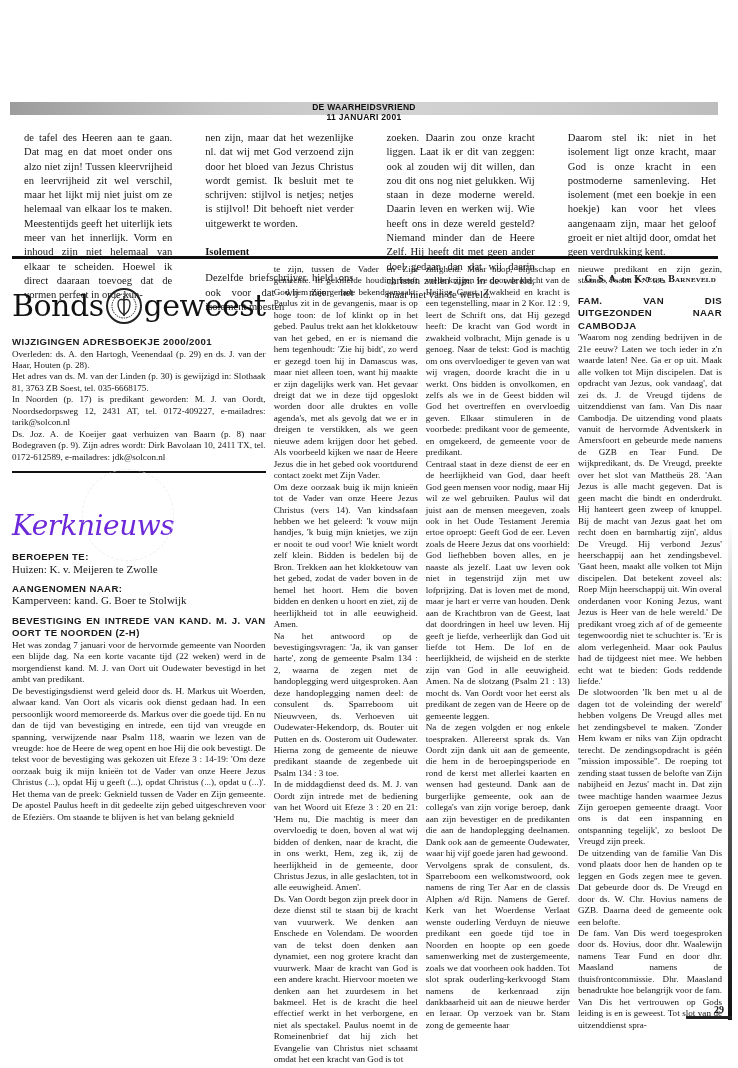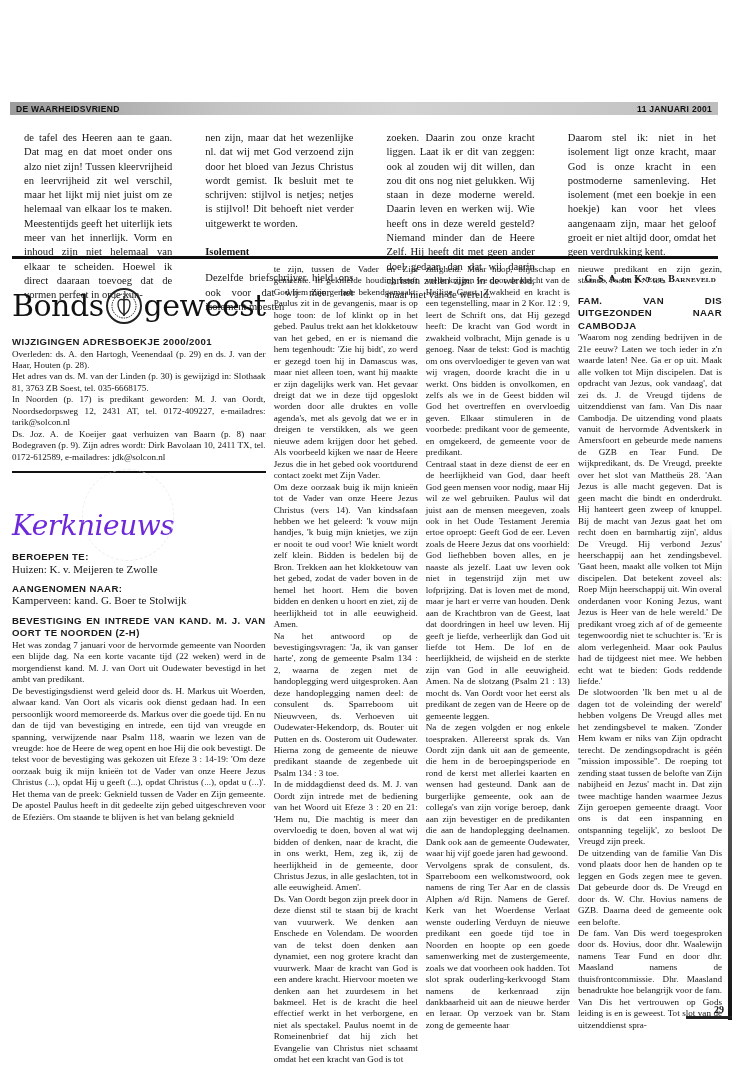--- a/index.html
+++ b/index.html
@@ -1,21 +1,21 @@
 <!DOCTYPE html>
 <html><head>
 <meta charset="utf-8">
 <style>
   html, body { margin: 0; padding: 0; background: #ffffff; }
   body { width: 738px; height: 1068px; position: relative; overflow: hidden;
          font-family: "Liberation Serif", "DejaVu Serif", serif; color: #161616; }
   .page { position: absolute; left: 0; top: 0; width: 738px; height: 1068px; }
   .runhead { position: absolute; left: 10px; top: 102px; width: 708px; height: 13px;
              background: linear-gradient(90deg,#9c9c9c 0%,#c4c4c4 30%,#d3d3d3 55%,#c9c9c9 80%,#bdbdbd 100%);
-             display: flex; justify-content: space-between; align-items: center; }
+             display: flex; justify-content: space-between; align-items: center; flex-direction: column; }
   .runhead span { font-family: "Liberation Sans", "DejaVu Sans", sans-serif; font-weight: bold;
                   font-size: 8.5px; letter-spacing: 0.3px; color: #111; padding: 0 6px; text-transform: uppercase; }
   .top-cols { position: absolute; left: 12px; top: 119px; width: 716px; height: 135px;
               display: flex; gap: 9px; }
   .col { flex: 1; font-size: 10.6px; line-height: 14.3px; text-align: justify; }
   .col p { margin: 12px; }
   .subhead { font-weight: bold; margin-top: 14px !important; }
   .sig { text-align: right; font-weight: bold; font-size: 10px; font-variant: small-caps; letter-spacing: 0.2px; }
   .rule-thick { position: absolute; left: 12px; top: 256px; width: 706px; height: 3px; background: #111; }
   .bottom-cols { position: absolute; left: 12px; top: 264px; width: 710px; height: 780px; display: flex; gap: 8px; }

